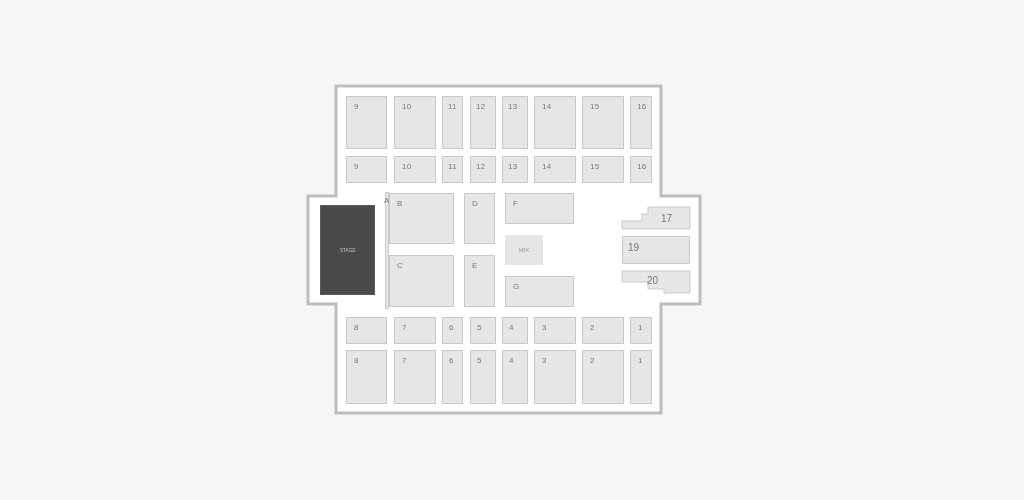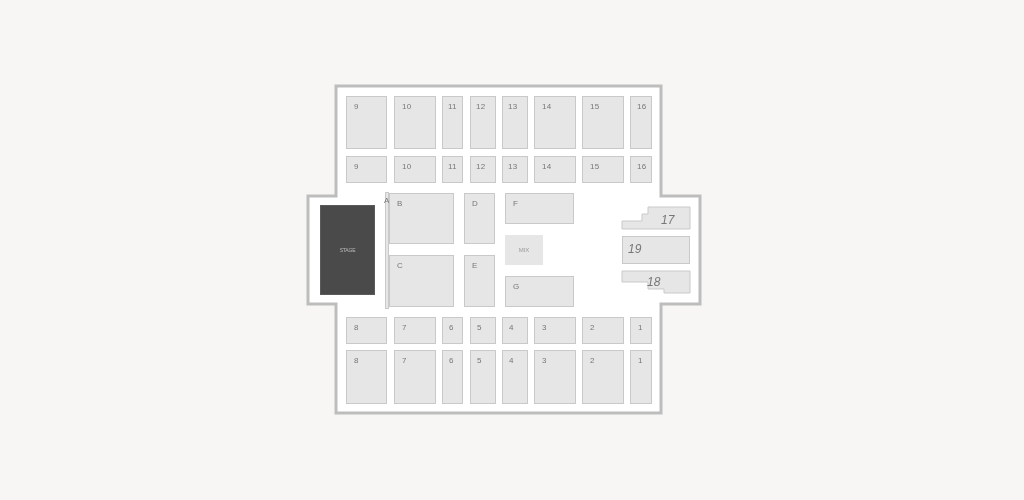--- a/index.html
+++ b/index.html
@@ -25,21 +25,21 @@
   .mix {
     position:absolute; left:505px; top:235px; width:38px; height:30px;
     background:#e6e6e7; display:flex; align-items:center; justify-content:center;
   }
   .mix span { font-size:6px; color:#999; }
   .barA {
     position:absolute; left:385px; top:192px; width:4px; height:117px;
     background:#e6e6e7; border:1px solid #c9c9ca; box-sizing:border-box;
   }
   .lblA { position:absolute; left:384px; top:196px; font-size:8px; color:#777; }
-  .shape-lbl { position:absolute; font-size:12px; color:#777;font-style:italic; }
+  .shape-lbl { position:absolute; font-size:10px; color:#777; }
 </style>
 </head>
 <body>
 
 <div class="venue">
   <svg class="outline" width="1024" height="500">
     <polygon points="336,86 661,86 661,196 700,196 700,304 661,304 661,413 336,413 336,304 308,304 308,196 336,196" fill="#ffffff" stroke="#bdbdbd" stroke-width="3"></polygon>
   </svg>
 
   <div class="sec" style="left:346px;top:96px;width:41px;height:53px;">
@@ -120,21 +120,21 @@
       <span class="lbl">G</span>
     </div>
 
   <svg class="outline" width="1024" height="500">
     <polygon points="648,207 690,207 690,229 622,229 622,221 642,221 642,214 648,214" fill="#e6e6e7" stroke="#c9c9ca" stroke-width="1"></polygon>
     <rect x="622.5" y="236.5" width="67" height="27" fill="#e6e6e7" stroke="#c9c9ca" stroke-width="1"></rect>
     <polygon points="622,271 690,271 690,293 664,293 664,289 648,289 648,282 622,282" fill="#e6e6e7" stroke="#c9c9ca" stroke-width="1"></polygon>
   </svg>
   <span class="shape-lbl" style="left:661px;top:213px;">17</span>
   <span class="shape-lbl" style="left:628px;top:242px;">19</span>
-  <span class="shape-lbl" style="left:647px;top:275px;">18</span>
+  <span class="shape-lbl" style="left:647px;top:275px;">20</span>
 
   <div class="sec" style="left:346px;top:317px;width:41px;height:27px;">
       <span class="lbl">8</span>
     </div>
   <div class="sec" style="left:394px;top:317px;width:42px;height:27px;">
       <span class="lbl">7</span>
     </div>
   <div class="sec" style="left:442px;top:317px;width:21px;height:27px;">
       <span class="lbl" style="left:6px">6</span>
     </div>

